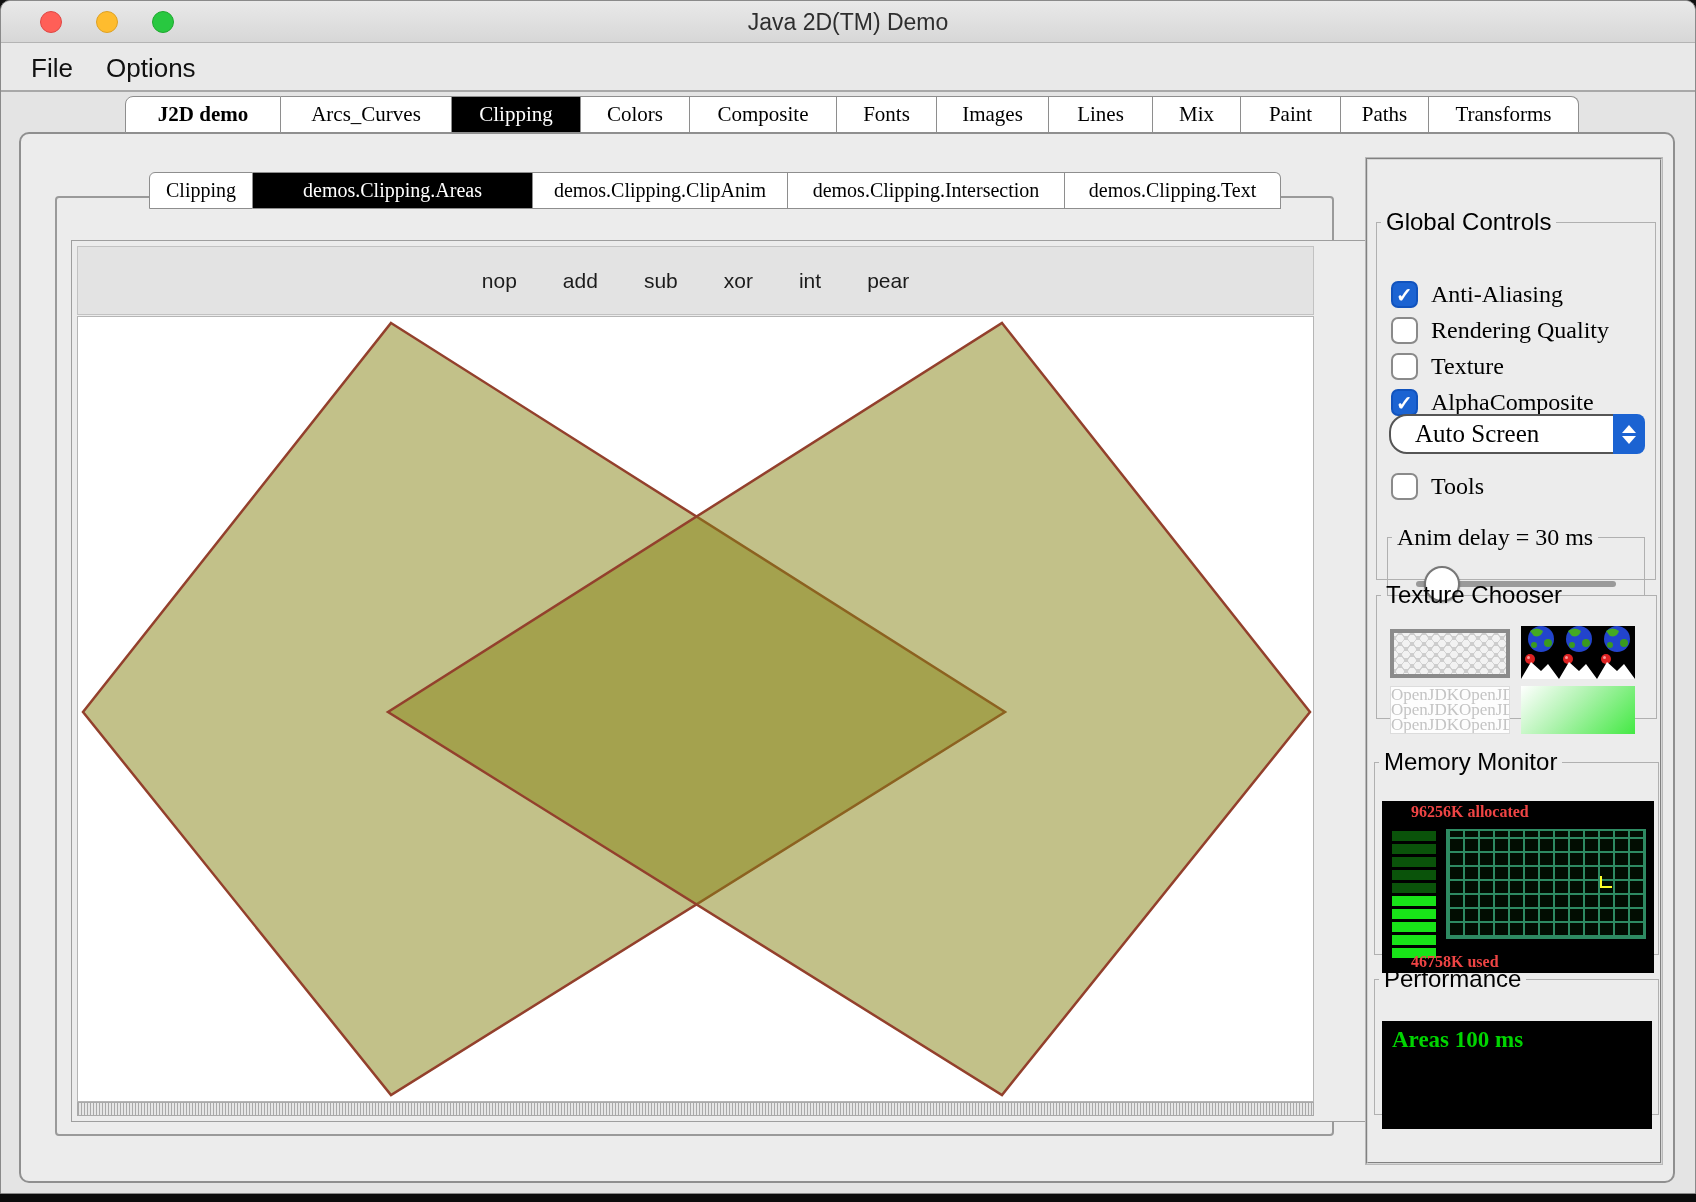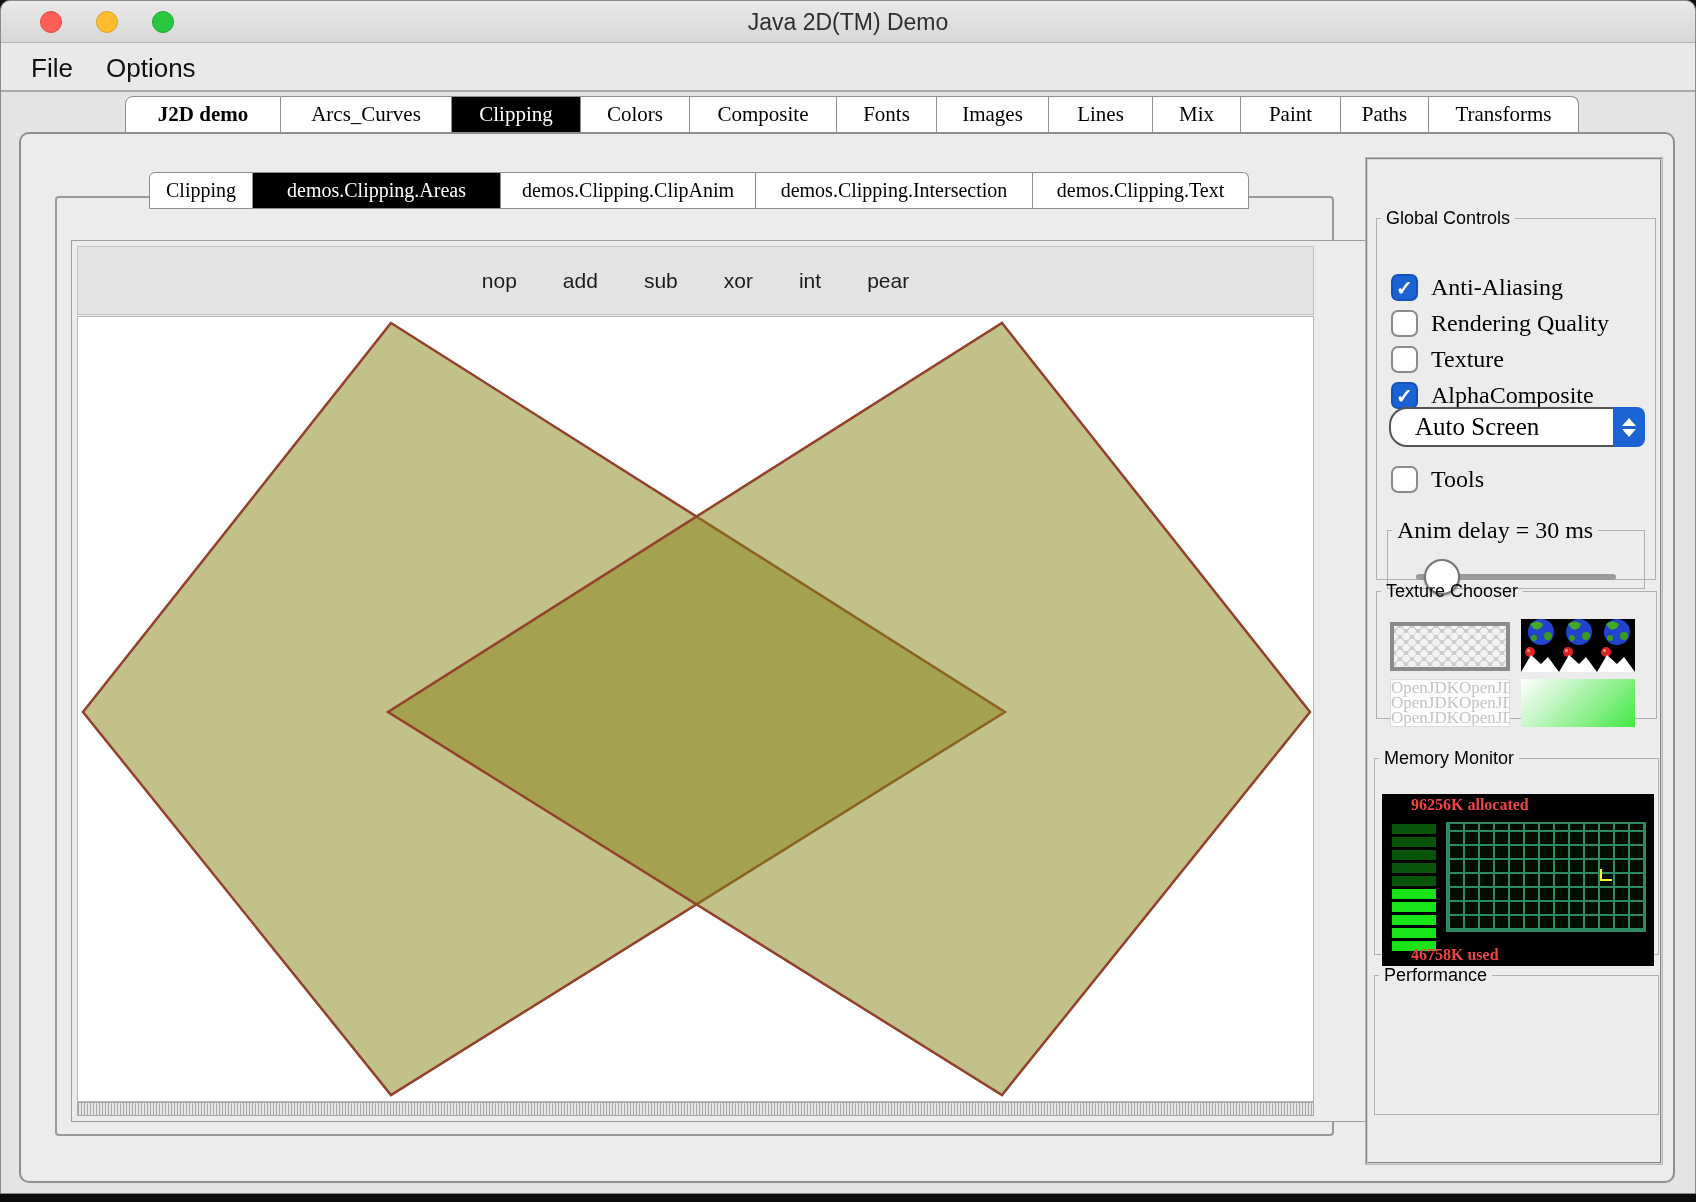--- a/index.html
+++ b/index.html
@@ -44,21 +44,21 @@
                 background:#ececec; border:2px solid #8f8f8f; border-radius:10px; }
 
   
   .subtabrow { position:absolute; left:148px; top:171px; height:37px; display:flex; z-index:4; }
   .subtab { height:37px; background:#fff; border:1px solid #8e8e8e; border-left:none;
             display:flex; align-items:center; justify-content:center;
             font-family:"Liberation Serif", serif; font-size:20px; color:#000; }
   .subtab:first-child { border-left:1px solid #8e8e8e; border-radius:6px 0 0 0; }
   .subtab:last-child { border-radius:0 6px 0 0; }
   .subtab.selected { background:#000; color:#fff; }
-  .subtab.s0{width:104px}.subtab.s1{width:248px}.subtab.s2{width:255px}
+  .subtab.s0{width:104px}.subtab.s1{width:280px}.subtab.s2{width:255px}
   .subtab.s3{width:277px}.subtab.s4{width:216px}
 
   .demo-panel { position:absolute; left:54px; top:195px; width:1279px; height:940px;
                 background:#ececec; border:2px solid #9a9a9a; border-radius:4px; }
   .demo-surface { position:absolute; left:14px; top:42px; width:1371px; height:882px;
                   background:#ececec; border:1px solid #9e9e9e; }
 
   .demo-toolbar { position:absolute; left:5px; top:5px; width:1237px; height:69px;
                   background:linear-gradient(#eceButton,#e2e2e2); background:#e3e3e3;
                   border:1px solid #c2c2c2; display:flex; align-items:center;
@@ -69,21 +69,21 @@
   .demo-canvas { position:absolute; left:5px; top:75px; width:1237px; height:786px;
                  background:#fff; border:1px solid #b5b5b5; }
   .hscroll { position:absolute; left:5px; top:861px; width:1237px; height:14px;
              border:1px solid #a9a9a9; background:repeating-linear-gradient(90deg,#a9a9a9 0 1px,#e6e6e6 1px 3px); }
 
   
   .controls { position:absolute; left:1365px; top:157px; width:296px; height:1006px;
               background:#ececec; border:2px groove #d5d5d5; outline:1px solid #b9b9b9; }
 
   fieldset { position:absolute; border:1px solid #b0b0b0; background:transparent; }
-  fieldset legend { font-family:"Liberation Sans", sans-serif; font-size:18px; color:#000;
+  fieldset legend { font-family:"Liberation Sans", sans-serif; font-size:24px; color:#000;
                     padding:0 5px; margin-left:4px; white-space:nowrap; }
 
   .fs-gc   { left:8px;  top:48px;  width:280px; height:372px; }
   .fs-tex  { left:8px;  top:421px; width:281px; height:138px; }
   .fs-mem  { left:6px;  top:588px; width:285px; height:207px; }
   .fs-perf { left:6px;  top:805px; width:285px; height:150px; }
 
   .cb-row { position:absolute; left:14px; height:28px; display:flex; align-items:center; gap:13px; }
   .checkbox { width:27px; height:27px; border-radius:7px; background:#fff;
               border:2px solid #8a8a8a; position:relative; flex:none;
@@ -305,18 +305,21 @@
         </div>
         <div class="mem-grid">
           <div class="mem-trace"></div>
         </div>
         <div class="mem-text mem-used">46758K used</div>
       </div>
     </fieldset>
 
     <fieldset class="fs-perf">
       <legend>Performance</legend>
+      <div class="perf-canvas">
+        <div class="perf-entry">Areas 100 ms</div>
+      </div>
     </fieldset>
 
   </div>
 </div>
 
 <div class="bottom-strip"></div>
 
 </body></html>

